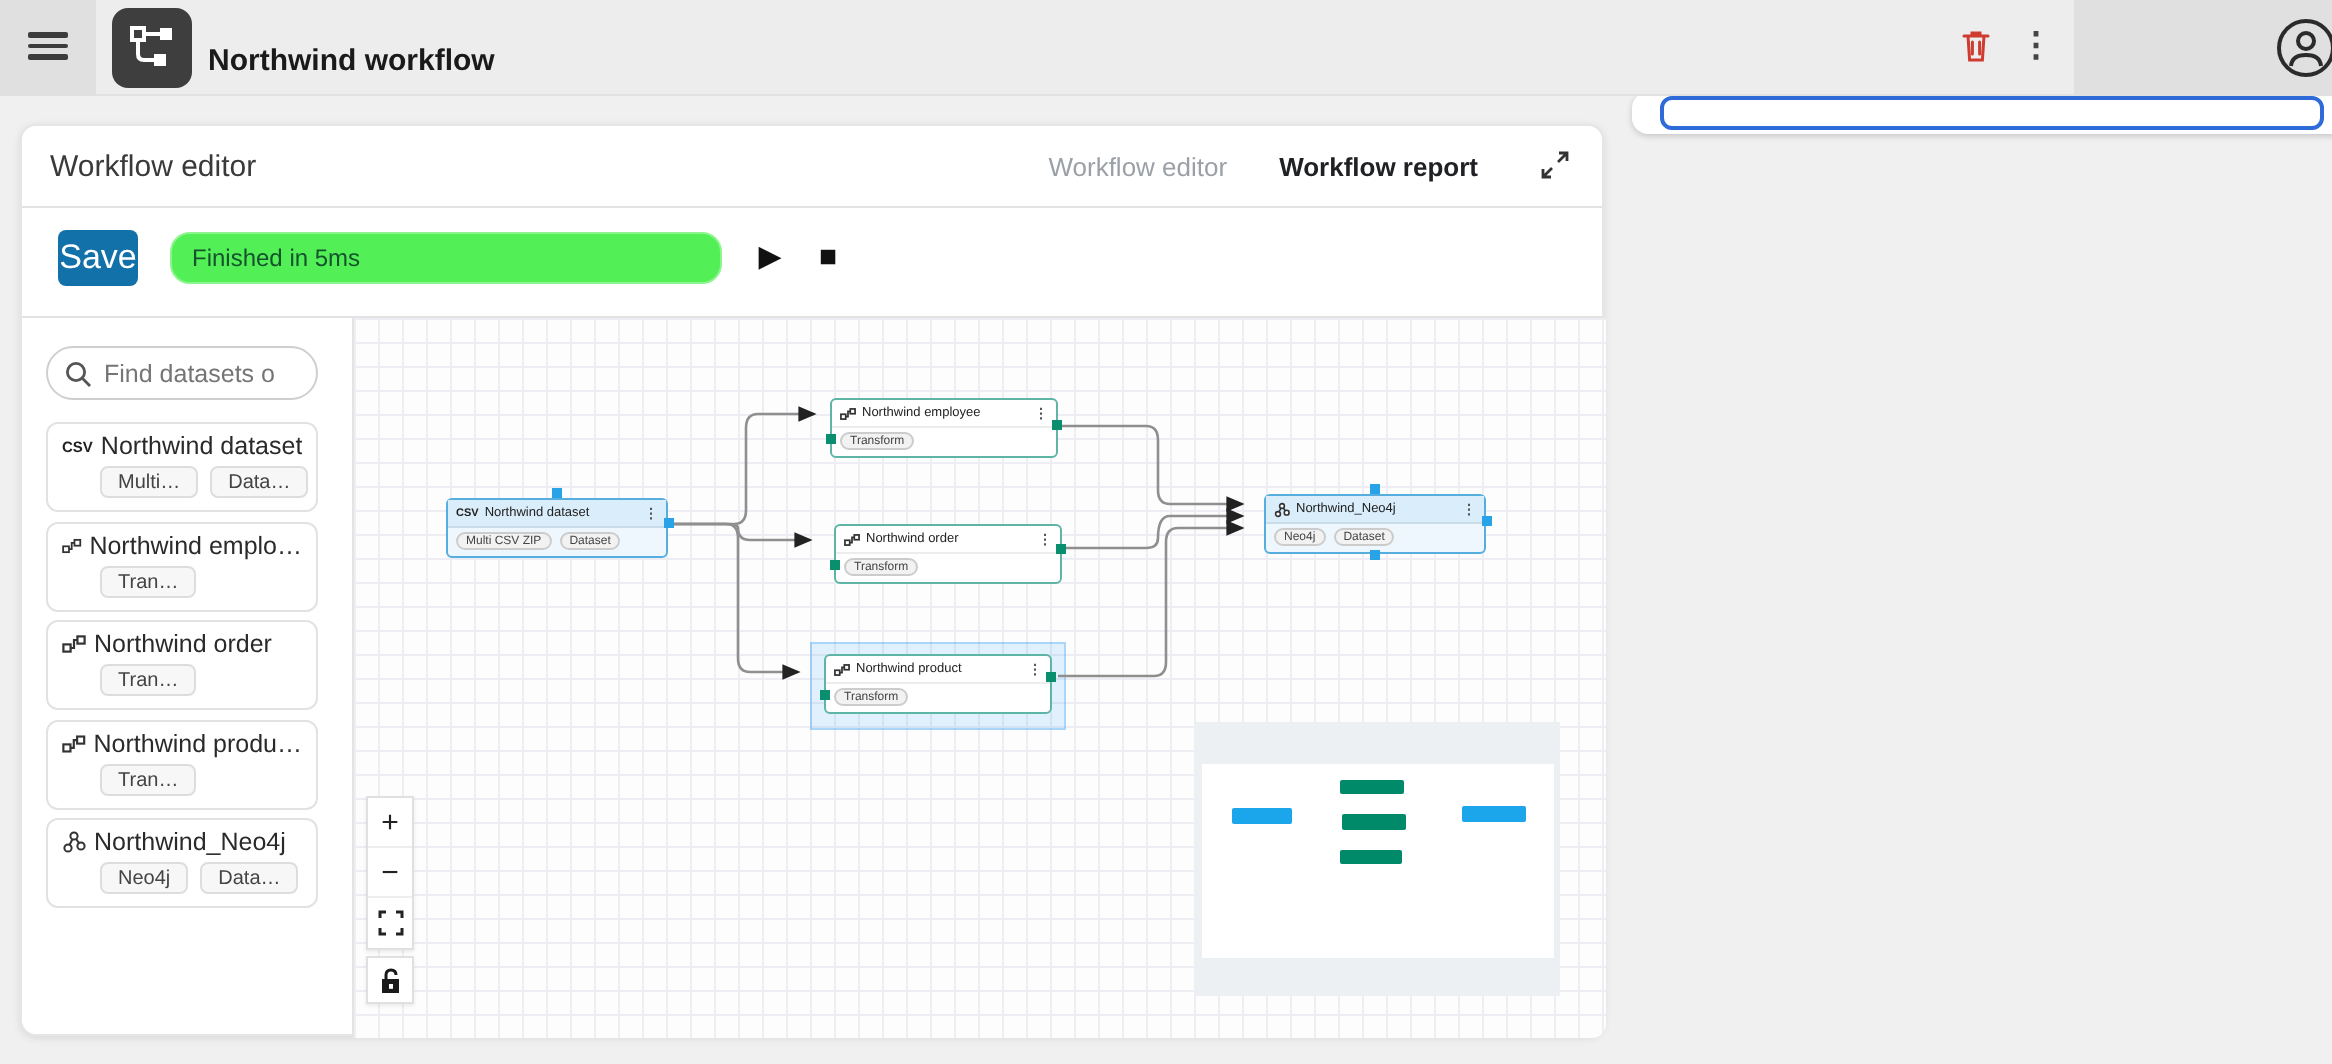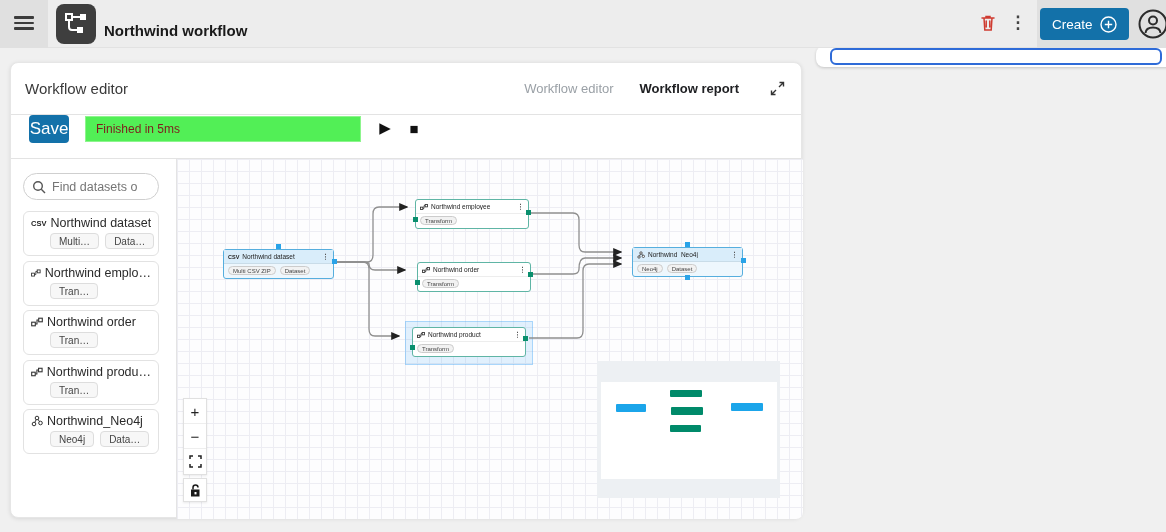--- a/index.html
+++ b/index.html
@@ -23,32 +23,32 @@
   .kebab-btn { position:absolute; left:1008px; top:11px; width:20px; height:24px; font-size:17px; color:#444; text-align:center; line-height:24px; cursor:pointer; font-weight:700; }
   .create-btn { position:absolute; left:1040px; top:8px; height:32px; padding:0 12px; background:#1371a9; border:none; border-radius:4px; color:#fff; font-size:13.5px; font-family:inherit; display:flex; align-items:center; gap:7px; cursor:pointer; }
   .avatar-btn { position:absolute; left:1136px; top:7px; width:34px; height:34px; cursor:pointer; }
 
   
   .right-card { position:absolute; left:816px; top:46px; width:360px; height:21px; background:#fff; border-radius:8px; box-shadow:0 1px 3px rgba(0,0,0,.18); z-index:4; }
   .right-card input { position:absolute; left:14px; top:2px; width:332px; height:17px; border:2px solid #2e6bd8; border-radius:6px; background:#fff; outline:none; font-family:inherit; font-size:11px; }
 
   
   .card { position:absolute; left:10px; top:62px; width:792px; height:456px; background:#fff; border:1px solid #e6e6e6; border-radius:8px; box-shadow:0 1px 4px rgba(0,0,0,.10); }
-  .panel-header { position:absolute; left:0; top:0; width:100%; height:52px; border-bottom:1px solid #e3e3e3; display:flex; align-items:center; padding:0 14px; }
+  .panel-header { position:absolute; left:0; top:0; width:100%; height:41px; border-bottom:1px solid #e3e3e3; display:flex; align-items:center; padding:0 14px; }
   .panel-title { font-size:15px; color:#3a3a3a; }
   .panel-tabs { margin-left:auto; display:flex; align-items:center; gap:26px; }
   .tab { font-size:13px; cursor:pointer; }
   .tab.inactive { color:#9aa0a6; }
   .tab.active { color:#202124; font-weight:600; }
   .expand-btn { width:18px; height:18px; margin-left:4px; cursor:pointer; }
 
   
   .toolbar { position:absolute; left:0; top:38px; width:100%; height:58px; border-bottom:1px solid #e3e3e3; }
   .save-btn { position:absolute; left:18px; top:14px; width:40px; height:28px; background:#1371a9; color:#fff; border:none; border-radius:4px; font-size:17px; font-family:inherit; cursor:pointer; }
-  .status-bar { position:absolute; left:74px; top:15px; width:276px; height:26px; background:#52ef56; border:1px solid #8df58d; border-radius:0; font-size:12px; color:#7f1d1d; line-height:24px; padding-left:10px; }
+  .status-bar { position:absolute; left:74px; top:15px; width:276px; height:26px; background:#52ef56; border:1px solid #8df58d; border-radius:10px; font-size:12px; color:#14532d; line-height:24px; padding-left:10px; }
   .play-btn { position:absolute; left:363px; top:13px; width:22px; height:28px; font-size:15px; color:#111; background:none; border:none; cursor:pointer; font-family:inherit; }
   .stop-btn { position:absolute; left:392px; top:13px; width:22px; height:28px; font-size:15px; color:#111; background:none; border:none; cursor:pointer; font-family:inherit; }
 
   
   .panel-body { position:absolute; left:0; top:96px; width:100%; height:360px; }
   .sidebar { position:absolute; left:0; top:0; width:165px; height:360px; }
   .search-pill { position:absolute; left:12px; top:14px; width:136px; height:27px; border:1.5px solid #cfcfcf; border-radius:14px; display:flex; align-items:center; padding:0 8px; gap:6px; background:#fff; }
   .search-pill input { border:none; outline:none; width:95px; font-size:12.5px; font-family:inherit; color:#333; background:transparent; }
   .ds-item { position:absolute; left:12px; width:136px; height:45px; border:1px solid #e2e2e2; border-radius:6px; background:#fff; padding:4px 7px; cursor:grab; }
   .ds-title { display:flex; align-items:center; gap:4px; font-size:12.5px; color:#2a2a2a; white-space:nowrap; overflow:hidden; }
@@ -108,27 +108,20 @@
         <rect x="13" y="15" width="6" height="6" fill="#fff"></rect>
       </svg>
     </div>
     <div class="page-title">Northwind workflow</div>
     <div class="trash-btn">
       <svg width="20" height="20" viewBox="0 0 20 20">
         <path d="M4 5 H16 M8 5 V3.5 H12 V5 M6 5 L6.8 17 H13.2 L14 5 M8.2 8 V14 M11.8 8 V14" stroke="#cf3b30" stroke-width="1.5" fill="none" stroke-linecap="round"></path>
       </svg>
     </div>
     <div class="kebab-btn">⋮</div>
-    <button class="create-btn">
-      <span>Create</span>
-      <svg width="17" height="17" viewBox="0 0 17 17">
-        <circle cx="8.5" cy="8.5" r="7.5" stroke="#fff" stroke-width="1.4" fill="none"></circle>
-        <path d="M8.5 4.8 V12.2 M4.8 8.5 H12.2" stroke="#fff" stroke-width="1.4"></path>
-      </svg>
-    </button>
     <div class="avatar-btn">
       <svg width="34" height="34" viewBox="0 0 34 34">
         <circle cx="17" cy="17" r="13.5" stroke="#2b2b2b" stroke-width="2" fill="none"></circle>
         <circle cx="17" cy="13.5" r="4" stroke="#2b2b2b" stroke-width="2" fill="none"></circle>
         <path d="M9.5 26 Q10 20.5 17 20.5 Q24 20.5 24.5 26" stroke="#2b2b2b" stroke-width="2" fill="none"></path>
       </svg>
     </div>
   </div>
 
   <div class="right-card">

